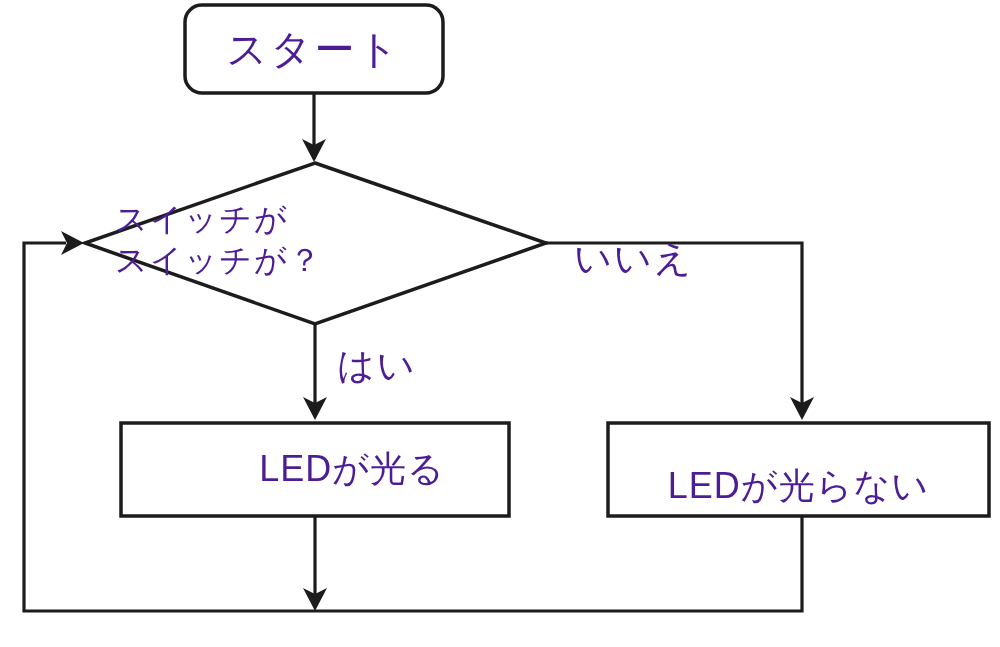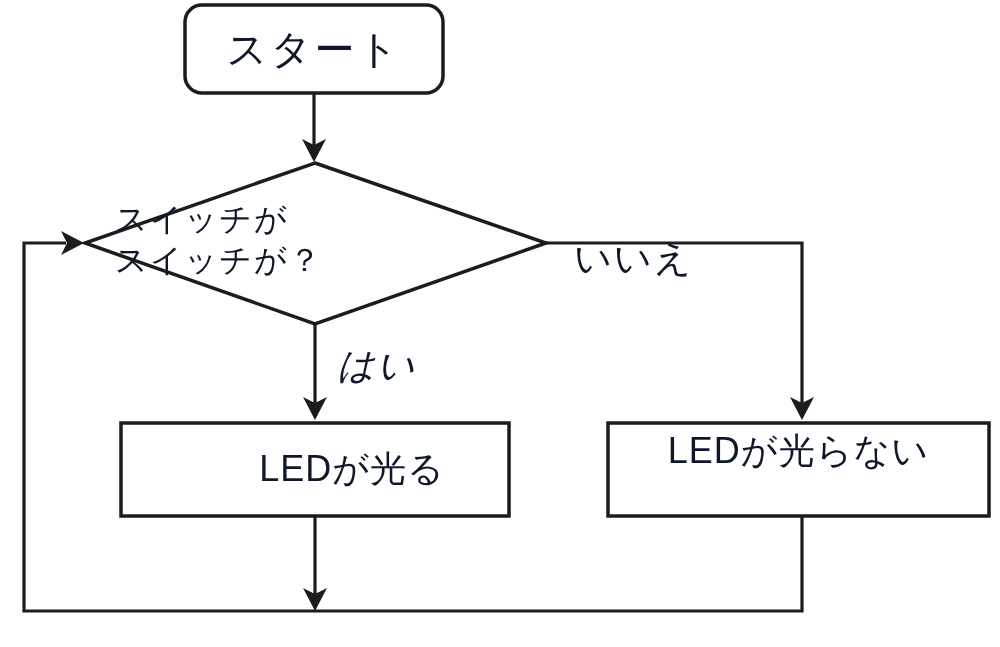--- a/index.html
+++ b/index.html
@@ -33,21 +33,21 @@
     stroke: #1c1c1c;
     stroke-width: 3.2;
     stroke-linejoin: miter;
   }
   .arrowhead {
     fill: #1c1c1c;
     stroke: none;
   }
   .label {
     position: absolute;
-    color: #0f172a;
+    color: #4c1d95;
     white-space: nowrap;
     user-select: none;
   }
   .node-label {
     display: flex;
     align-items: center;
     justify-content: center;
     text-align: center;
   }
   #t-start {
@@ -55,32 +55,32 @@
     font-size: 40px; letter-spacing: 3px;
   }
   #t-decision {
     left: 115px; top: 199px; width: 400px; height: 90px;
     font-size: 32px; line-height: 41px; letter-spacing: 2px;
     display: block; text-align: left;
   }
   #t-decision span { display: block; }
   #t-yes {
     left: 337px; top: 341px;
-    font-size: 37px; letter-spacing: 2px; font-style: italic;
+    font-size: 37px; letter-spacing: 2px;
   }
   #t-no {
     left: 574px; top: 188px;
     font-size: 37px; letter-spacing: 2px; margin-top: 46px;
   }
   #t-led-on {
     left: 121px; top: 423px; width: 388px; height: 93px;
     font-size: 36px; letter-spacing: 1px; margin-left: 37px;
   }
   #t-led-off {
-    left: 608px; top: 405px; width: 381px; height: 93px;
+    left: 608px; top: 440px; width: 381px; height: 93px;
     font-size: 36px; letter-spacing: 1px;
   }
 </style>
 </head>
 <body>
 
 <div id="page">
 
   <svg id="flow-svg" viewBox="0 0 1000 647">
 

